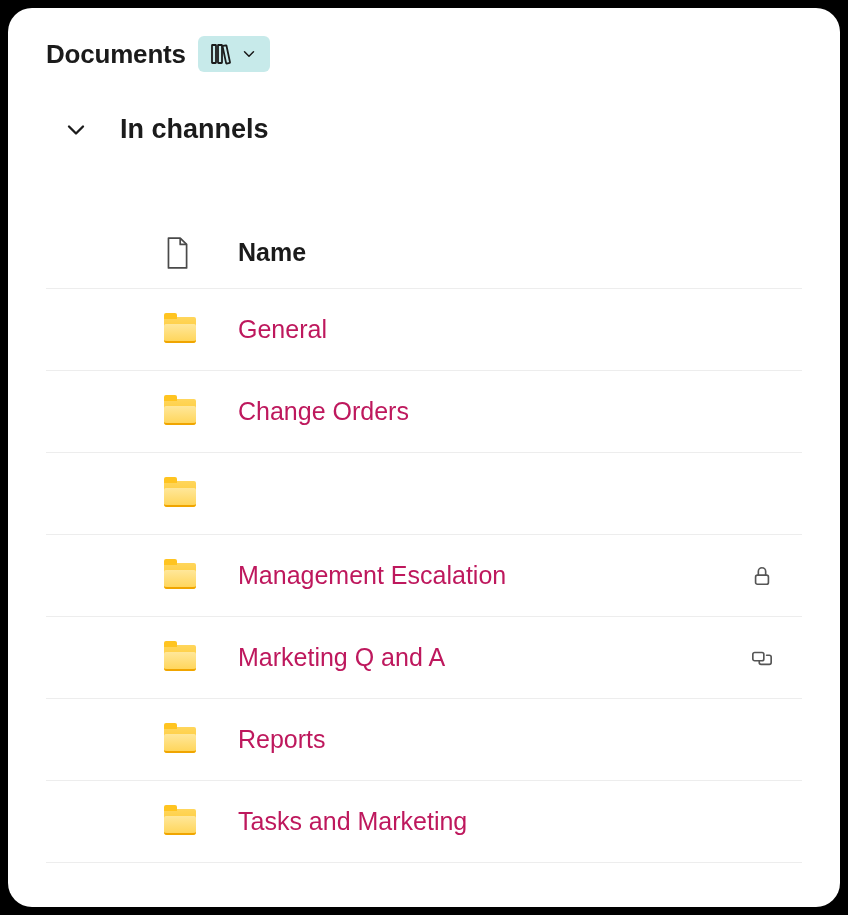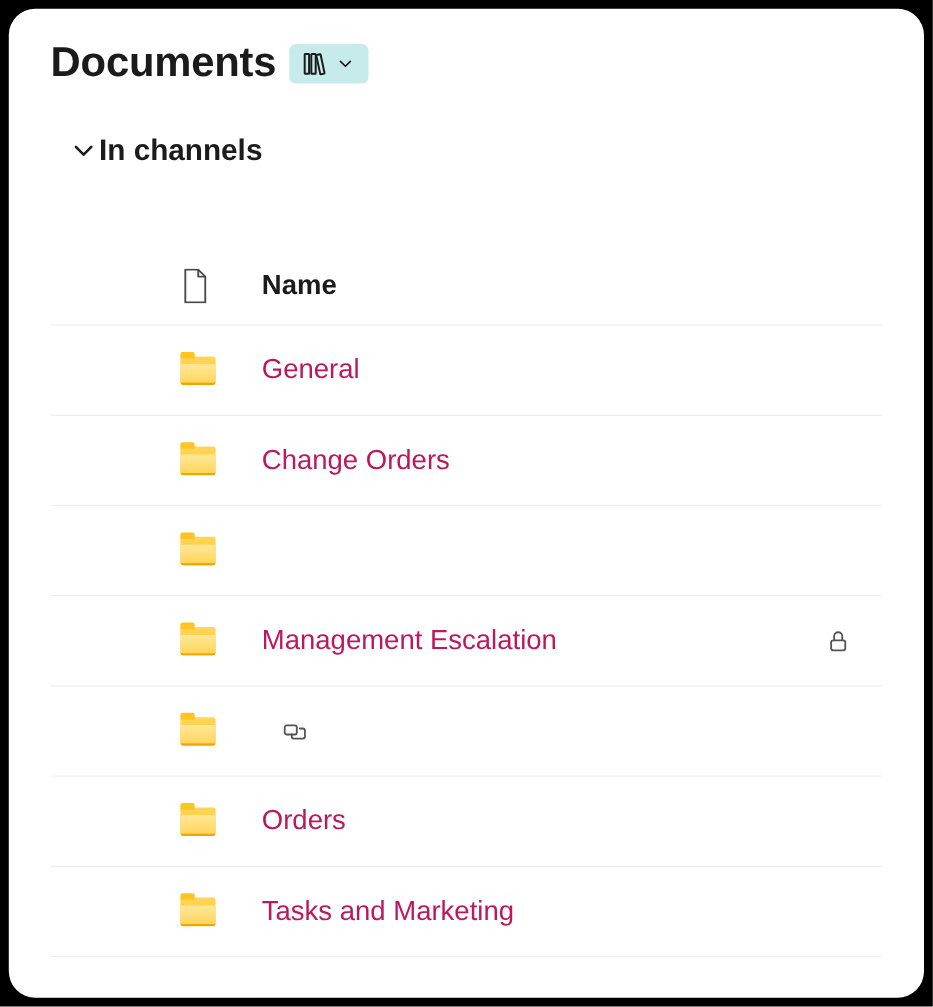--- a/index.html
+++ b/index.html
@@ -25,40 +25,40 @@
       overflow: hidden;
     }
     
     .header {
       display: flex;
       align-items: center;
       gap: 12px;
       margin-bottom: 42px;
     }
     .title {
-      font-size: 38px;
+      font-size: 26px;
       font-weight: 700;
       color: #1b1b1b;
       letter-spacing: -0.2px;
     }
     .view-switcher {
       display: inline-flex;
       align-items: center;
       gap: 6px;
       background: #c7eaea;
       border-radius: 6px;
       padding: 6px 12px;
       cursor: pointer;
     }
     .view-switcher svg { display: block; }
     
     .section-header {
       display: flex;
       align-items: center;
-      gap: 0;
+      gap: 30px;
       padding-left: 16px;
       margin-bottom: 72px;
     }
     .section-label {
       font-size: 27px;
       font-weight: 600;
       color: #1b1b1b;
     }
     .chev {
       display: inline-flex;
@@ -227,35 +227,36 @@
             </svg>
           </div>
         </div>
         <div class="row">
           <div class="col-icon">
             <div class="folder">
               <div class="back"></div>
               <div class="front"></div>
             </div>
           </div>
+          <div class="col-name">Marketing Q and A</div>
           <div class="col-status">
             <svg width="24" height="22" viewBox="0 0 24 24" fill="none" stroke="#555" stroke-width="1.8" stroke-linecap="round" stroke-linejoin="round">
               <rect x="2" y="6" width="12" height="9" rx="2"></rect>
               <path d="M9 15 v2 a2 2 0 0 0 2 2 h9 a2 2 0 0 0 2 -2 v-6 a2 2 0 0 0 -2 -2 h-3"></path>
             </svg>
           </div>
         </div>
         <div class="row">
           <div class="col-icon">
             <div class="folder">
               <div class="back"></div>
               <div class="front"></div>
             </div>
           </div>
-          <div class="col-name">Orders</div>
+          <div class="col-name">Reports</div>
           <div class="col-status"></div>
         </div>
         <div class="row">
           <div class="col-icon">
             <div class="folder">
               <div class="back"></div>
               <div class="front"></div>
             </div>
           </div>
           <div class="col-name">Tasks and Marketing</div>

